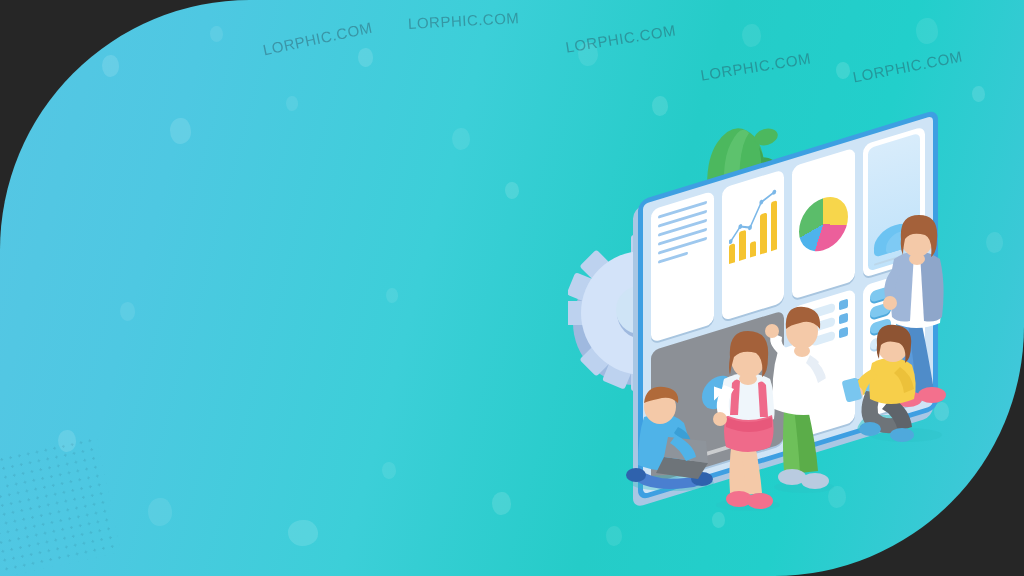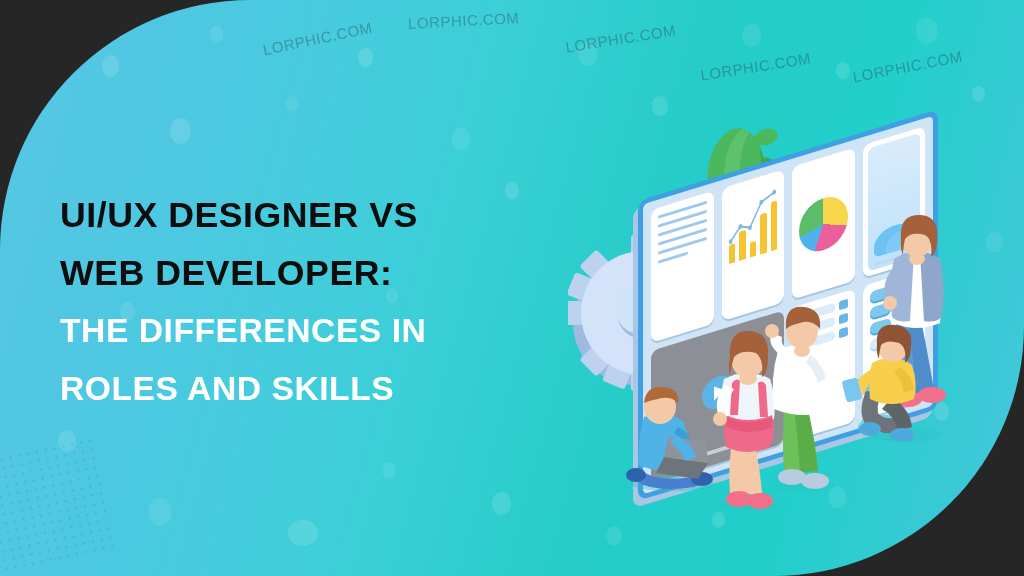--- a/index.html
+++ b/index.html
@@ -263,26 +263,20 @@
     <div class="bubble dim" style="left:386px;top:288px;width:12px;height:15px;"></div>
 
     <div class="dotfield"></div>
 
     <div class="wm" style="left:262px;top:30px;transform:rotate(-12deg);">LORPHIC.COM</div>
     <div class="wm" style="left:408px;top:12px;transform:rotate(-3deg);">LORPHIC.COM</div>
     <div class="wm" style="left:565px;top:30px;transform:rotate(-9deg);">LORPHIC.COM</div>
     <div class="wm" style="left:700px;top:58px;transform:rotate(-9deg);">LORPHIC.COM</div>
     <div class="wm" style="left:852px;top:58px;transform:rotate(-11deg);">LORPHIC.COM</div>
 
-    <div class="headline">
-      <div class="hl-line hl-dark">UI/UX DESIGNER VS</div>
-      <div class="hl-line hl-dark">WEB DEVELOPER:</div>
-      <div class="hl-line hl-light">THE DIFFERENCES IN</div>
-      <div class="hl-line hl-light">ROLES AND SKILLS</div>
-    </div>
 
     <div class="illus">
 
       <div class="gear">
         <svg viewBox="0 0 150 160">
           <g transform="translate(75,78)">
 
             <g transform="translate(-8,10)">
               <path d="M-62,0 a62,62 0 1,0 124,0 a62,62 0 1,0 -124,0 Z" fill="#9fb9df"></path>
             </g>

